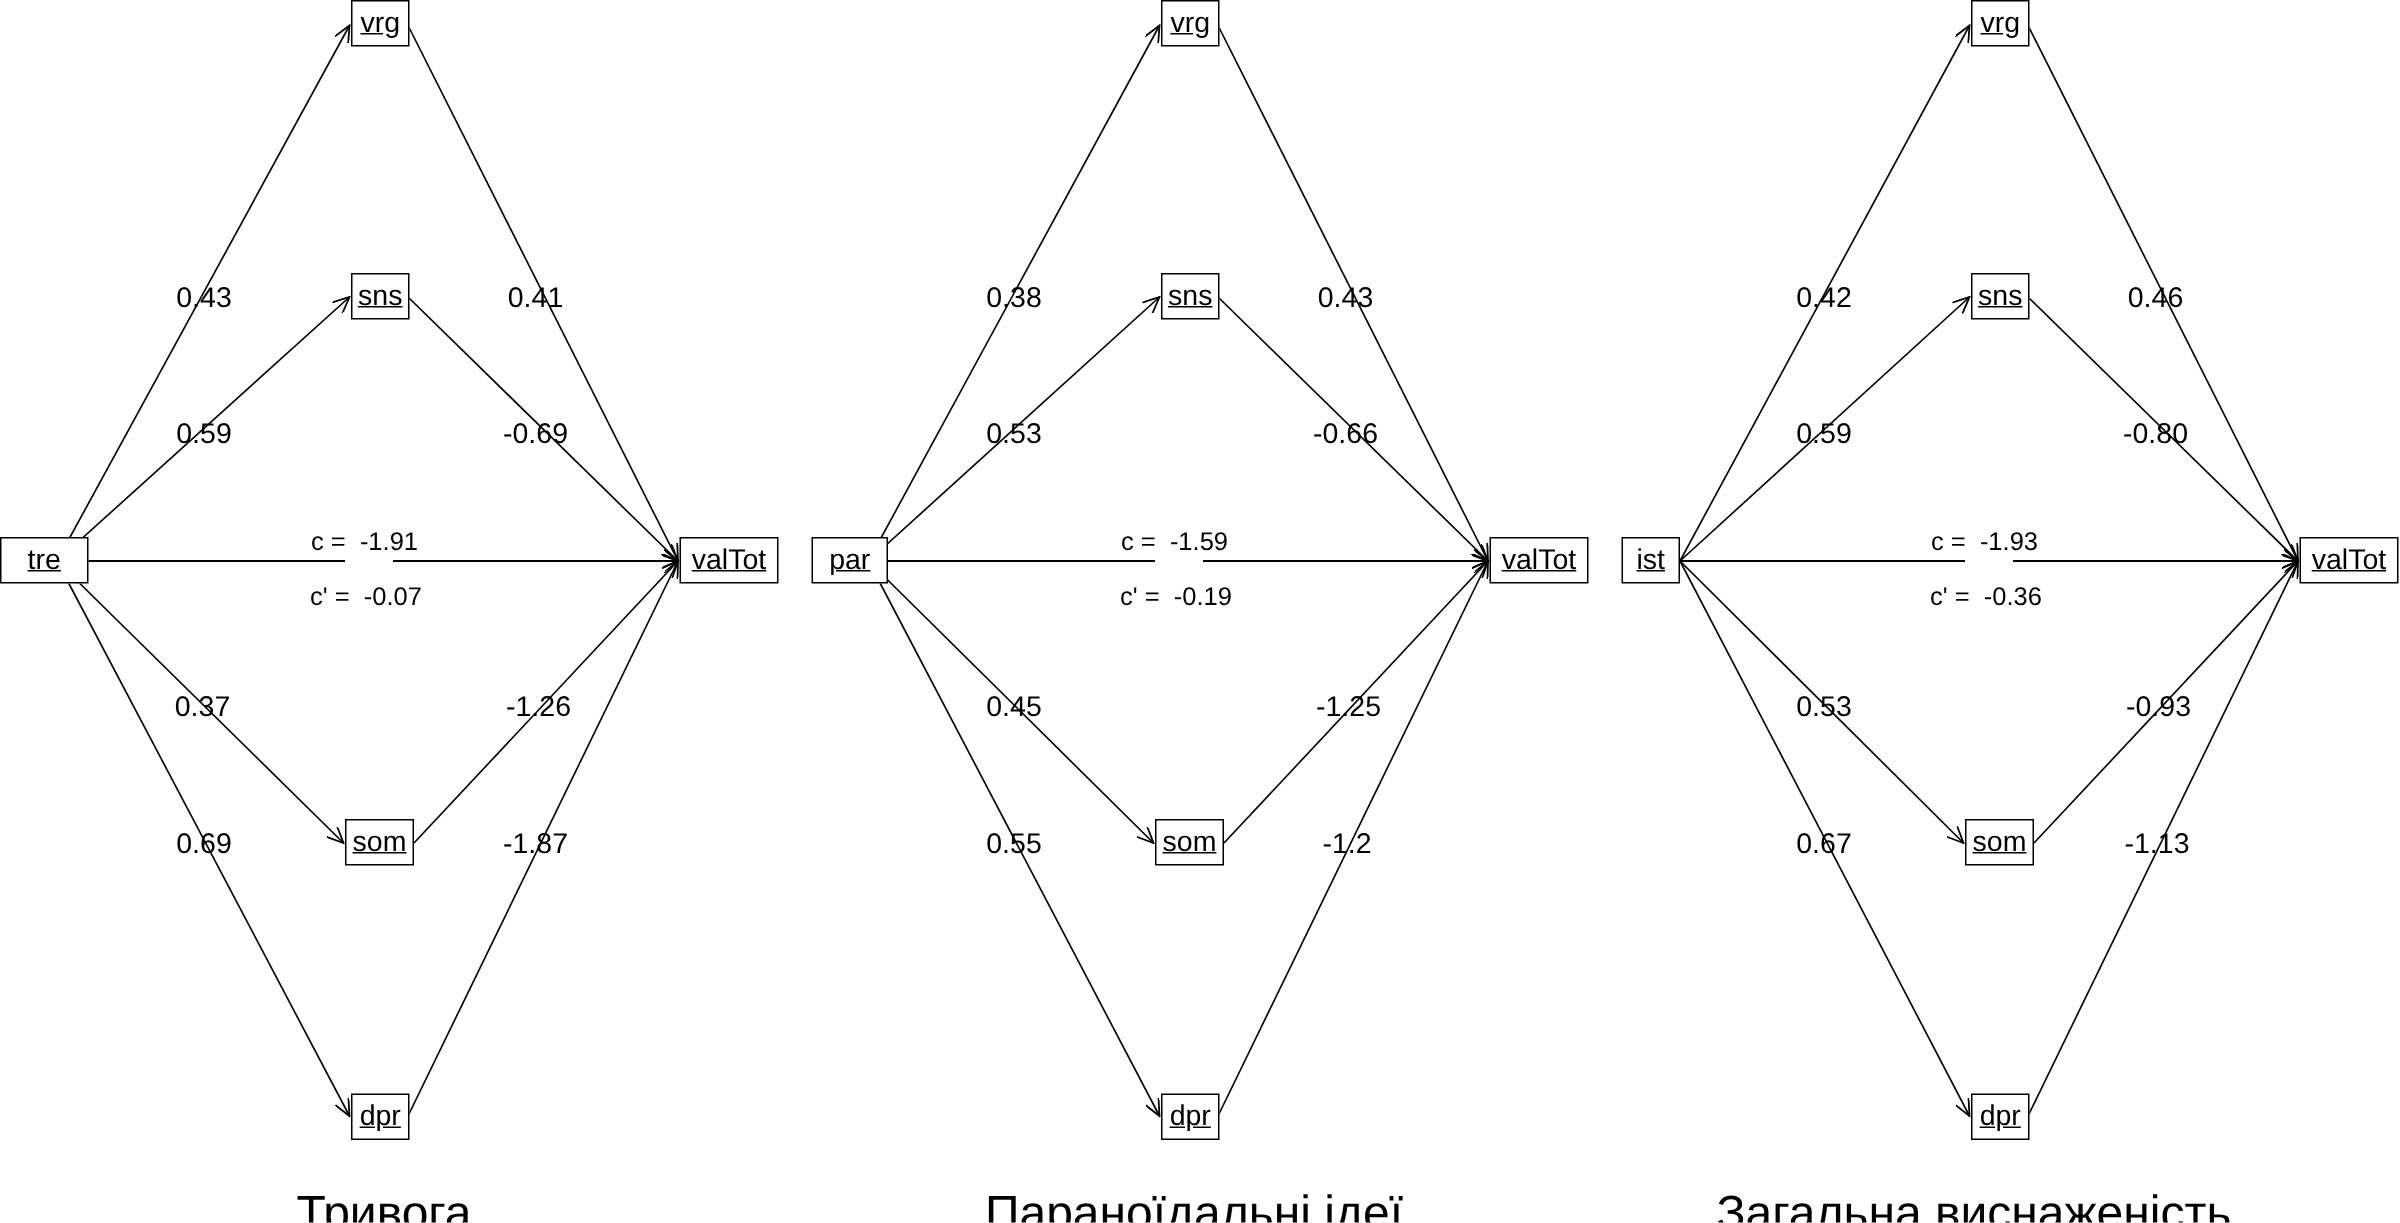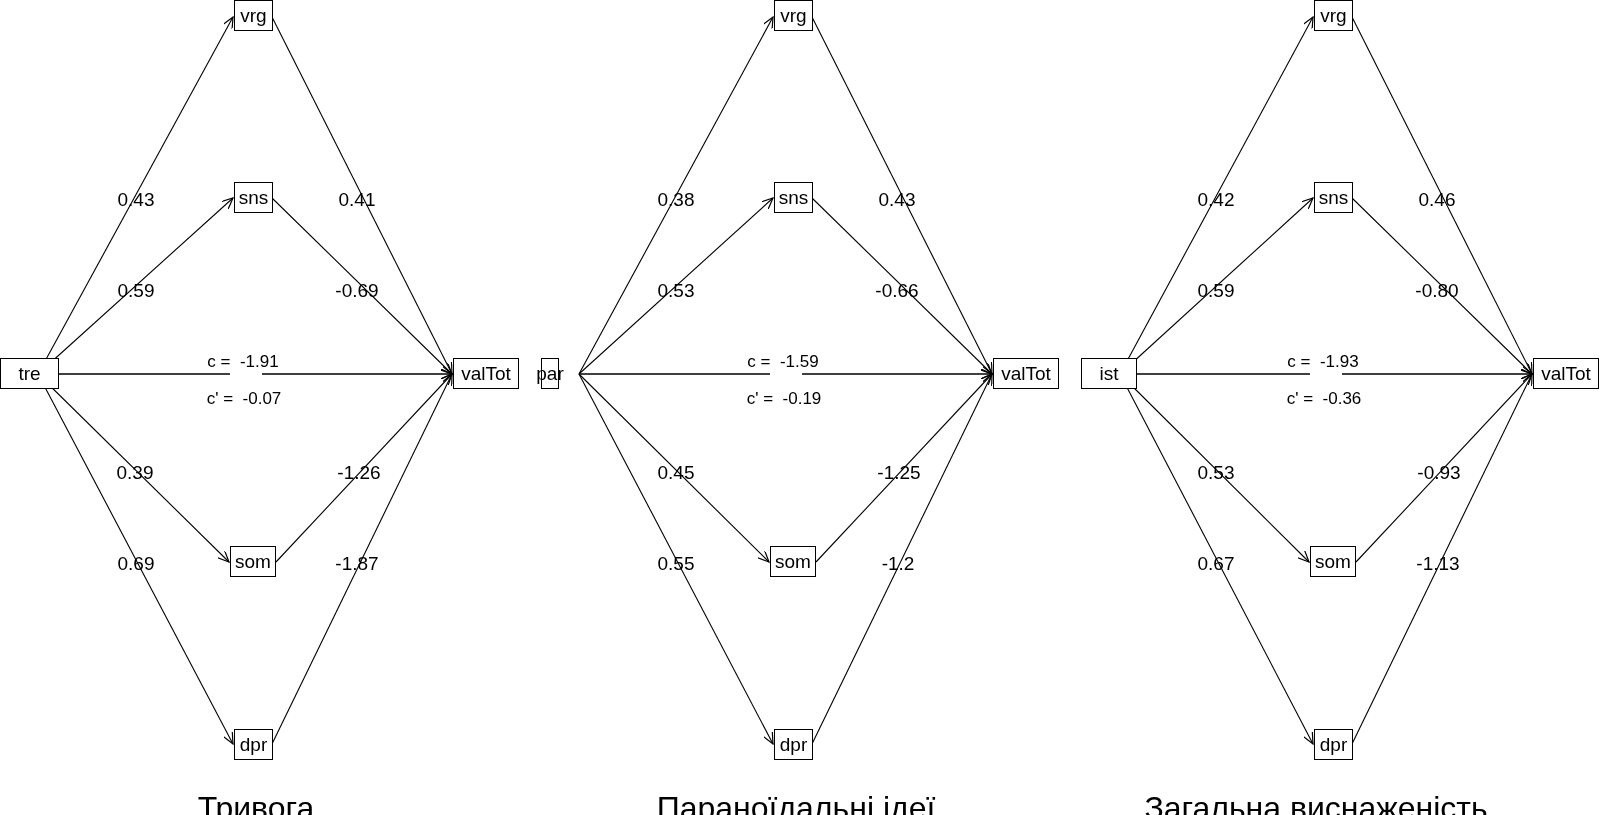--- a/index.html
+++ b/index.html
@@ -3,21 +3,21 @@
 <meta charset="utf-8">
 <style>
   html, body { margin:0; padding:0; background:#ffffff; }
   body { width:1600px; height:815px; position:relative; overflow:hidden;
          font-family:"Liberation Sans", sans-serif; color:#000; }
   #stage { position:absolute; left:0; top:0; width:1600px; height:815px; }
   .panel { position:absolute; top:0; width:540px; height:815px; }
   .panel svg { position:absolute; left:0; top:0; overflow:visible; }
   .node { position:absolute; box-sizing:border-box; border:1.3px solid #000;
           background:#fff; font-size:19px; line-height:1; display:flex;
-          align-items:center; justify-content:center; height:31px; }
+          align-items:center; justify-content:center; height:31px;text-decoration:underline; }
   .elabel { position:absolute; font-size:19px; line-height:1; background:transparent;
             transform:translate(-50%,-50%); white-space:nowrap; }
   .clabel { position:absolute; font-size:17px; line-height:1; white-space:pre;
             transform:translate(-50%,-50%); }
   .ptitle { position:absolute; top:772px; font-size:32px; line-height:1;
             transform:translateX(-50%); white-space:nowrap;margin-top:20px; }
 </style>
 </head>
 <body>
 
@@ -46,21 +46,21 @@
     </svg>
     <div class="node" style="left:0px;top:358px;width:59px">tre</div>
     <div class="node" style="left:234px;top:0px;width:39px">vrg</div>
     <div class="node" style="left:234px;top:182px;width:39px">sns</div>
     <div class="node" style="left:230px;top:546px;width:46px">som</div>
     <div class="node" style="left:234px;top:729px;width:39px">dpr</div>
     <div class="node" style="left:453px;top:358px;width:66px">valTot</div>
 
     <span class="elabel" style="left:136px;top:199px">0.43</span>
     <span class="elabel" style="left:136px;top:290px">0.59</span>
-    <span class="elabel" style="left:135px;top:472px">0.39</span>
+    <span class="elabel" style="left:135px;top:472px">0.37</span>
     <span class="elabel" style="left:136px;top:563px">0.69</span>
     <span class="elabel" style="left:357px;top:199px">0.41</span>
     <span class="elabel" style="left:357px;top:290px">-0.69</span>
     <span class="elabel" style="left:359px;top:472px">-1.26</span>
     <span class="elabel" style="left:357px;top:563px">-1.87</span>
 
     <span class="clabel" style="left:243px;top:361px">c =  -1.91</span>
     <span class="clabel" style="left:244px;top:398px">c' =  -0.07</span>
 
     <div class="ptitle" style="left:256px">Тривога</div>
@@ -77,21 +77,21 @@
       <line x1="39" y1="374" x2="233" y2="198" stroke="#000" stroke-width="1.1" marker-end="url(#ah1)"></line>
       <line x1="39" y1="374" x2="229" y2="562" stroke="#000" stroke-width="1.1" marker-end="url(#ah1)"></line>
       <line x1="39" y1="374" x2="233" y2="744" stroke="#000" stroke-width="1.1" marker-end="url(#ah1)"></line>
       <line x1="272" y1="17" x2="452" y2="374" stroke="#000" stroke-width="1.1" marker-end="url(#ah1)"></line>
       <line x1="272" y1="198" x2="452" y2="374" stroke="#000" stroke-width="1.1" marker-end="url(#ah1)"></line>
       <line x1="276" y1="562" x2="452" y2="374" stroke="#000" stroke-width="1.1" marker-end="url(#ah1)"></line>
       <line x1="272" y1="744" x2="452" y2="374" stroke="#000" stroke-width="1.1" marker-end="url(#ah1)"></line>
       <line x1="39" y1="374" x2="230" y2="374" stroke="#000" stroke-width="1.3"></line>
       <line x1="262" y1="374" x2="452" y2="374" stroke="#000" stroke-width="1.3" marker-end="url(#ah1)"></line>
     </svg>
-    <div class="node" style="left:1px;top:358px;width:18px">par</div>
+    <div class="node" style="left:1px;top:358px;width:51px">par</div>
     <div class="node" style="left:234px;top:0px;width:39px">vrg</div>
     <div class="node" style="left:234px;top:182px;width:39px">sns</div>
     <div class="node" style="left:230px;top:546px;width:46px">som</div>
     <div class="node" style="left:234px;top:729px;width:39px">dpr</div>
     <div class="node" style="left:453px;top:358px;width:66px">valTot</div>
 
     <span class="elabel" style="left:136px;top:199px">0.38</span>
     <span class="elabel" style="left:136px;top:290px">0.53</span>
     <span class="elabel" style="left:136px;top:472px">0.45</span>
     <span class="elabel" style="left:136px;top:563px">0.55</span>
@@ -117,21 +117,21 @@
       <line x1="40" y1="374" x2="233" y2="198" stroke="#000" stroke-width="1.1" marker-end="url(#ah2)"></line>
       <line x1="40" y1="374" x2="229" y2="562" stroke="#000" stroke-width="1.1" marker-end="url(#ah2)"></line>
       <line x1="40" y1="374" x2="233" y2="744" stroke="#000" stroke-width="1.1" marker-end="url(#ah2)"></line>
       <line x1="272" y1="17" x2="452" y2="374" stroke="#000" stroke-width="1.1" marker-end="url(#ah2)"></line>
       <line x1="272" y1="198" x2="452" y2="374" stroke="#000" stroke-width="1.1" marker-end="url(#ah2)"></line>
       <line x1="276" y1="562" x2="452" y2="374" stroke="#000" stroke-width="1.1" marker-end="url(#ah2)"></line>
       <line x1="272" y1="744" x2="452" y2="374" stroke="#000" stroke-width="1.1" marker-end="url(#ah2)"></line>
       <line x1="40" y1="374" x2="230" y2="374" stroke="#000" stroke-width="1.3"></line>
       <line x1="262" y1="374" x2="452" y2="374" stroke="#000" stroke-width="1.3" marker-end="url(#ah2)"></line>
     </svg>
-    <div class="node" style="left:1px;top:358px;width:56px">ist</div>
+    <div class="node" style="left:1px;top:358px;width:39px">ist</div>
     <div class="node" style="left:234px;top:0px;width:39px">vrg</div>
     <div class="node" style="left:234px;top:182px;width:39px">sns</div>
     <div class="node" style="left:230px;top:546px;width:46px">som</div>
     <div class="node" style="left:234px;top:729px;width:39px">dpr</div>
     <div class="node" style="left:453px;top:358px;width:66px">valTot</div>
 
     <span class="elabel" style="left:136px;top:199px">0.42</span>
     <span class="elabel" style="left:136px;top:290px">0.59</span>
     <span class="elabel" style="left:136px;top:472px">0.53</span>
     <span class="elabel" style="left:136px;top:563px">0.67</span>

